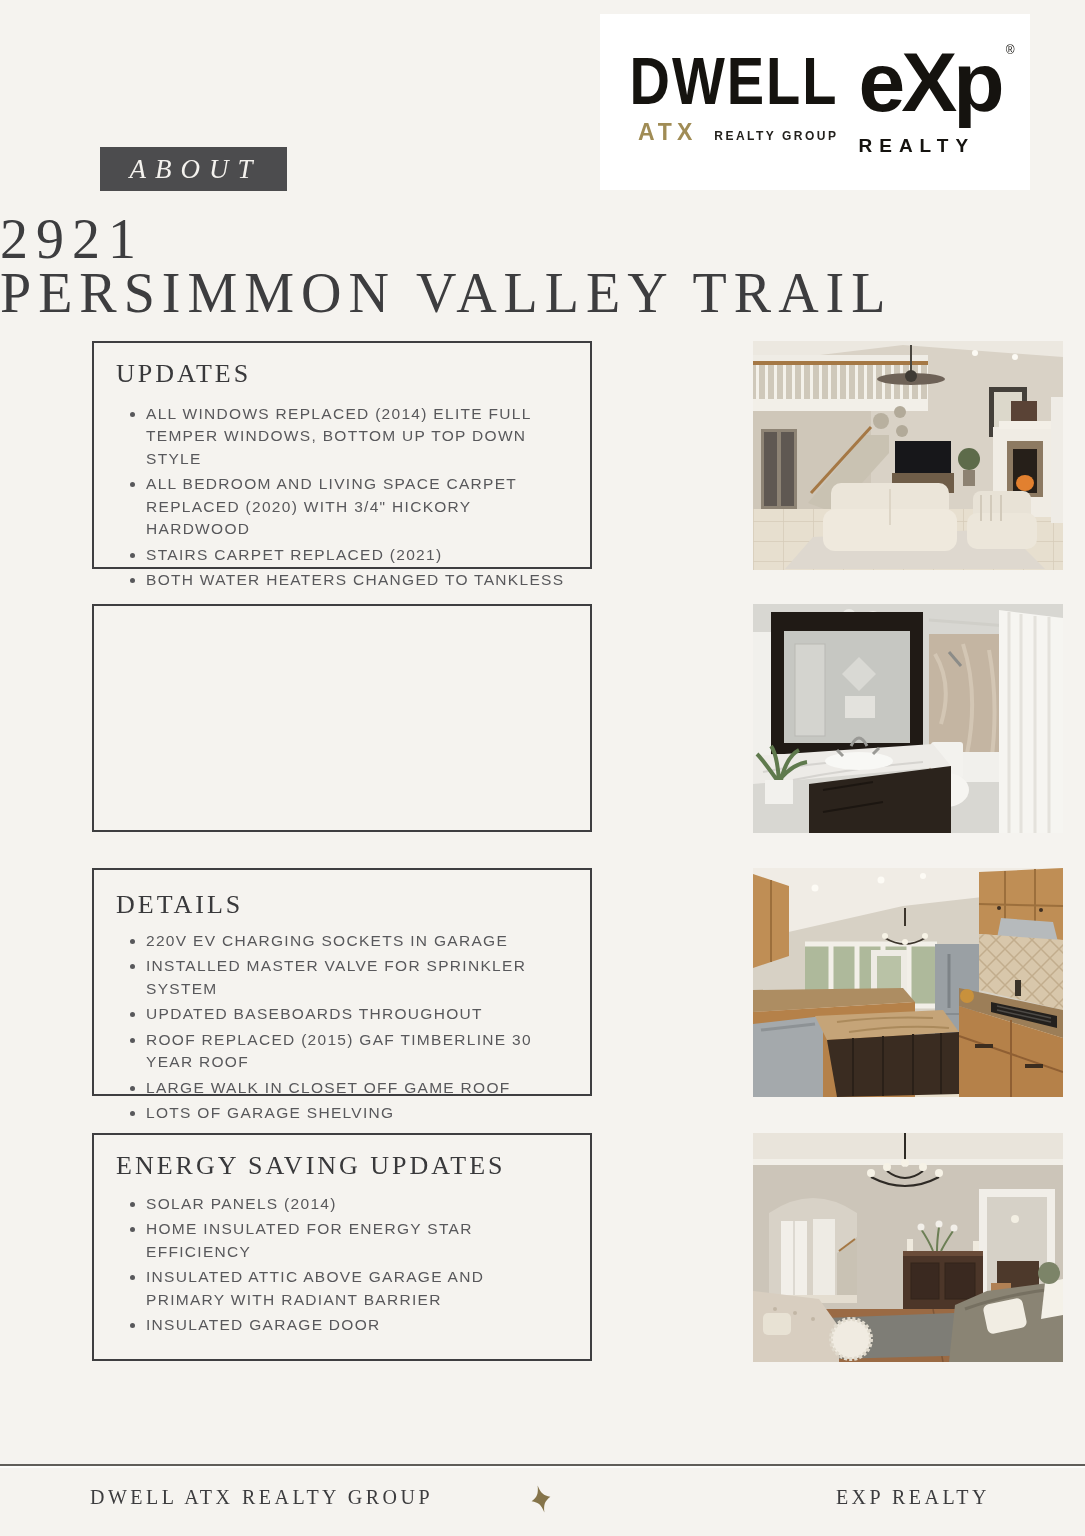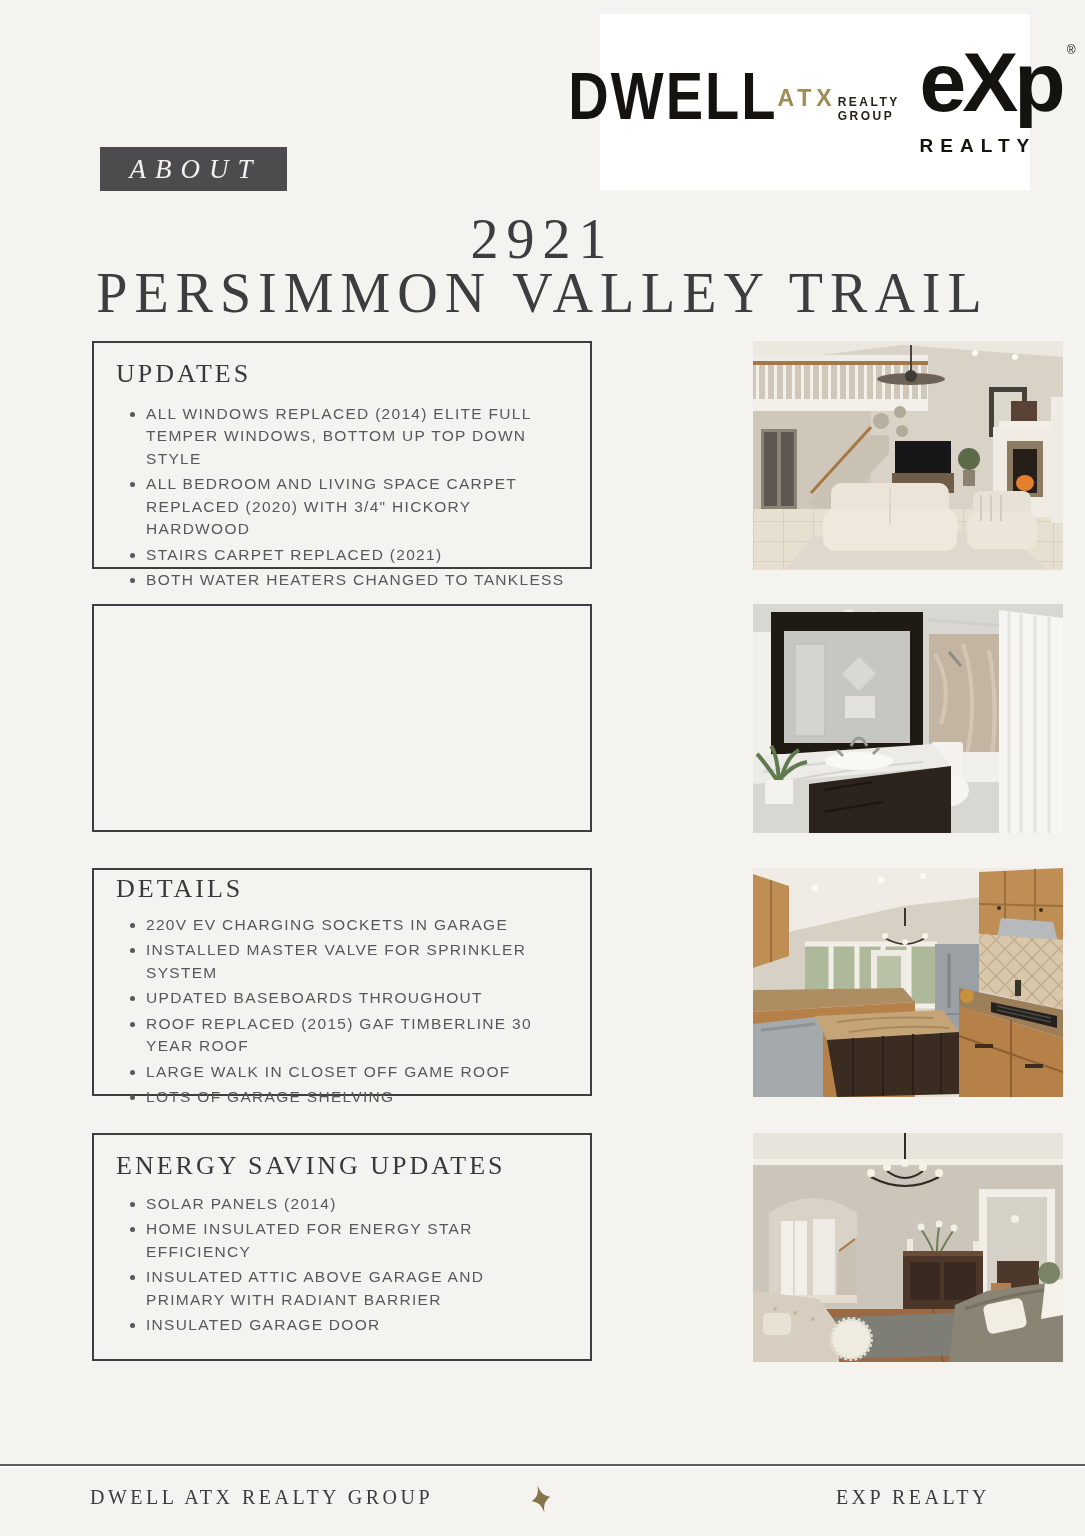--- a/index.html
+++ b/index.html
@@ -13,34 +13,34 @@
     position:absolute;left:100px;top:147px;width:187px;height:44px;
     background:#4c4c4e;color:#f4f2ee;
     display:flex;align-items:center;justify-content:center;
     font-family:"Liberation Serif",serif;font-style:italic;
     font-size:27px;letter-spacing:9px;padding-left:4px;box-sizing:border-box;
   }
   .logo-box{
     position:absolute;left:600px;top:14px;width:430px;height:176px;
     background:#ffffff;display:flex;align-items:center;justify-content:center;gap:20px;
   }
-  .dwell-logo{display:flex;flex-direction:row;align-items:center;}
+  .dwell-logo{display:flex;flex-direction:column;align-items:flex-end;}
   .dwell-word{
     font-weight:800;font-size:56px;line-height:1;color:#15130f;
     letter-spacing:2px;transform:scaleY(1.18);transform-origin:bottom left;
   }
-  .dwell-sub{display:flex;align-items:baseline;gap:1px;margin-top:4px;}
+  .dwell-sub{display:flex;align-items:baseline;gap:17px;margin-top:4px;}
   .atx{color:#a08c55;font-weight:700;font-size:23px;letter-spacing:5px;}
   .realty-group{color:#23211d;font-size:12px;font-weight:700;letter-spacing:2.5px;}
   .exp-logo{position:relative;display:flex;flex-direction:column;align-items:flex-start;}
   .exp-word{font-weight:800;font-size:84px;line-height:.85;color:#15130f;letter-spacing:-4px;}
   .exp-sub{font-weight:700;font-size:19px;letter-spacing:7px;color:#15130f;margin-top:16px;}
   .reg-mark{position:absolute;top:-4px;right:-14px;font-size:12px;color:#15130f;}
   .page-title{
-    position:absolute;left:0;width:1085px;top:216px;text-align:center;
+    position:absolute;left:0;width:1085px;top:216px;text-align:left;
     font-family:"Liberation Serif",serif;color:#3d3d3f;
   }
   .page-title .line1{font-size:56px;letter-spacing:8px;line-height:.85;}
   .page-title .line2{font-size:56px;letter-spacing:7px;line-height:1.05;}
   .section-box{
     position:absolute;left:92px;width:500px;height:228px;
     border:2px solid #3e3e40;box-sizing:border-box;
     padding:16px 22px 0 22px;background:#f5f3ef;
   }
   .section-heading{
@@ -196,21 +196,21 @@
     <polygon points="56,180 198,162 198,229 56,229" fill="#2b231c"></polygon>
     <path d="M70 186 L120 178 M70 208 L130 198" stroke="#1c1611" stroke-width="2"></path>
   </g>
   <g>
     <path d="M24 176 Q10 156 4 150 M26 176 Q24 150 18 142 M28 176 Q34 152 46 146 M26 176 Q40 160 54 158" stroke="#5f7a4d" stroke-width="4" fill="none"></path>
     <rect x="12" y="176" width="28" height="24" fill="#f2f1ed"></rect>
   </g>
 </svg>
 </div>
 
-<div class="section-box" style="top:868px;padding-top:4px">
+<div class="section-box" style="top:868px;padding-top:20px">
   <div class="section-heading">DETAILS</div>
   <ul class="bullets" style="margin-top:10px">
     <li>220V EV CHARGING SOCKETS IN GARAGE</li>
     <li>INSTALLED MASTER VALVE FOR SPRINKLER SYSTEM</li>
     <li>UPDATED BASEBOARDS THROUGHOUT</li>
     <li>ROOF REPLACED (2015) GAF TIMBERLINE 30 YEAR ROOF</li>
     <li>LARGE WALK IN CLOSET OFF GAME ROOF</li>
     <li>LOTS OF GARAGE SHELVING</li>
   </ul>
 </div>

